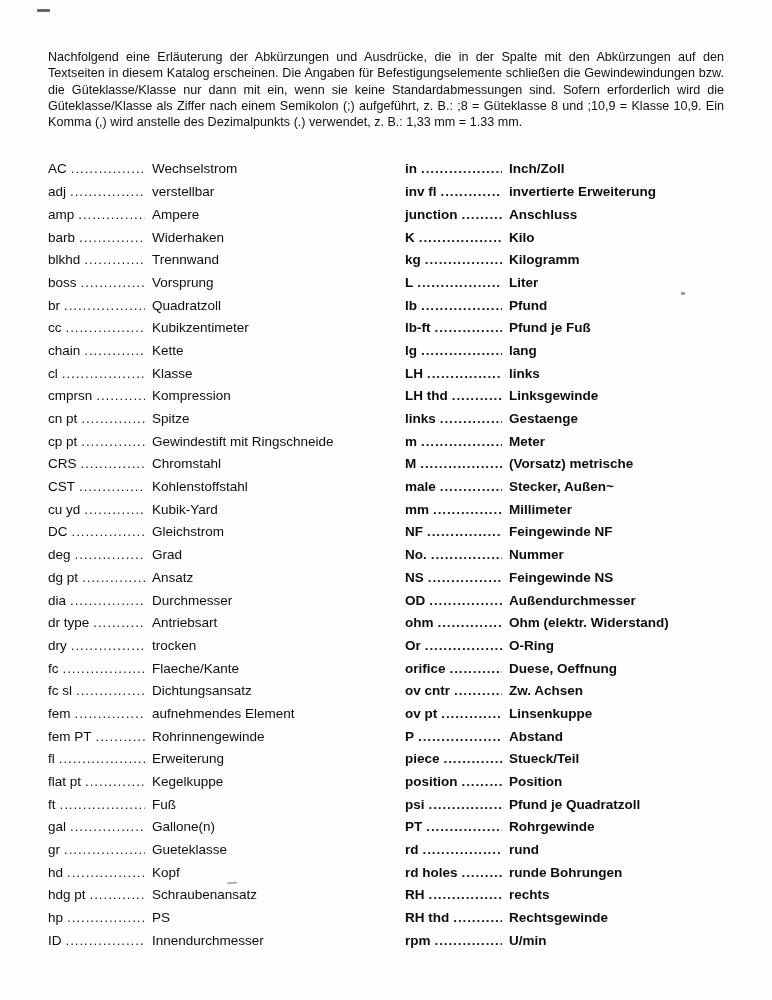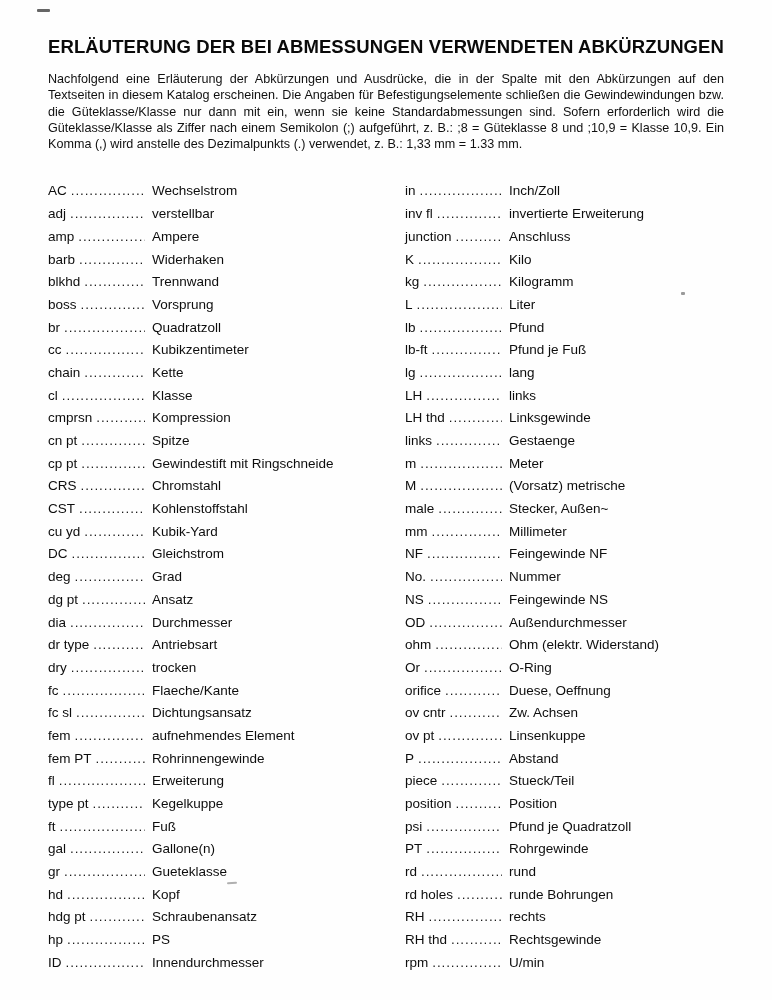--- a/index.html
+++ b/index.html
@@ -38,21 +38,21 @@
     color: #101010;
   }
   .columns {
     display: flex;
     margin-top: 31px;
   }
   .col {
     display: block;
   }
   .col-left { width: 357px; }
-  .col-right { flex: 1; }
+  .col-right { flex: 1; font-weight: bold; }
   .g-row {
     display: flex;
     align-items: baseline;
     height: 22.7px;
     font-size: 13.5px;
   }
   .lead {
     display: flex;
     align-items: baseline;
     width: 97px;
@@ -87,21 +87,20 @@
 </style>
 </head>
 <body>
 
 <div class="page">
   <div class="speck s1"></div>
   <div class="speck s2"></div>
   <div class="speck s3"></div>
 
   <div class="content">
-    <h1 class="title">ERLÄUTERUNG DER BEI ABMESSUNGEN VERWENDETEN ABKÜRZUNGEN</h1>
 
     <p class="intro">Nachfolgend eine Erläuterung der Abkürzungen und Ausdrücke, die in der Spalte mit den Abkürzungen auf den Textseiten in diesem Katalog erscheinen. Die Angaben für Befestigungselemente schließen die Gewindewindungen bzw. die Güteklasse/Klasse nur dann mit ein, wenn sie keine Standardabmessungen sind. Sofern erforderlich wird die Güteklasse/Klasse als Ziffer nach einem Semikolon (;) aufgeführt, z. B.: ;8 = Güteklasse 8 und ;10,9 = Klasse 10,9. Ein Komma (,) wird anstelle des Dezimalpunkts (.) verwendet, z. B.: 1,33 mm = 1.33 mm.</p>
 
     <div class="columns">
       <div class="col col-left" id="col-left">
   <div class="g-row">
     <span class="lead">
       <span class="abbr">AC</span>
       <span class="dots">..................................................</span>
     </span>
@@ -311,21 +310,21 @@
   <div class="g-row">
     <span class="lead">
       <span class="abbr">fl</span>
       <span class="dots">..................................................</span>
     </span>
     <span class="def">Erweiterung</span>
   </div>
 
   <div class="g-row">
     <span class="lead">
-      <span class="abbr">type pt</span>
+      <span class="abbr">flat pt</span>
       <span class="dots">..................................................</span>
     </span>
     <span class="def">Kegelkuppe</span>
   </div>
 
   <div class="g-row">
     <span class="lead">
       <span class="abbr">ft</span>
       <span class="dots">..................................................</span>
     </span>

